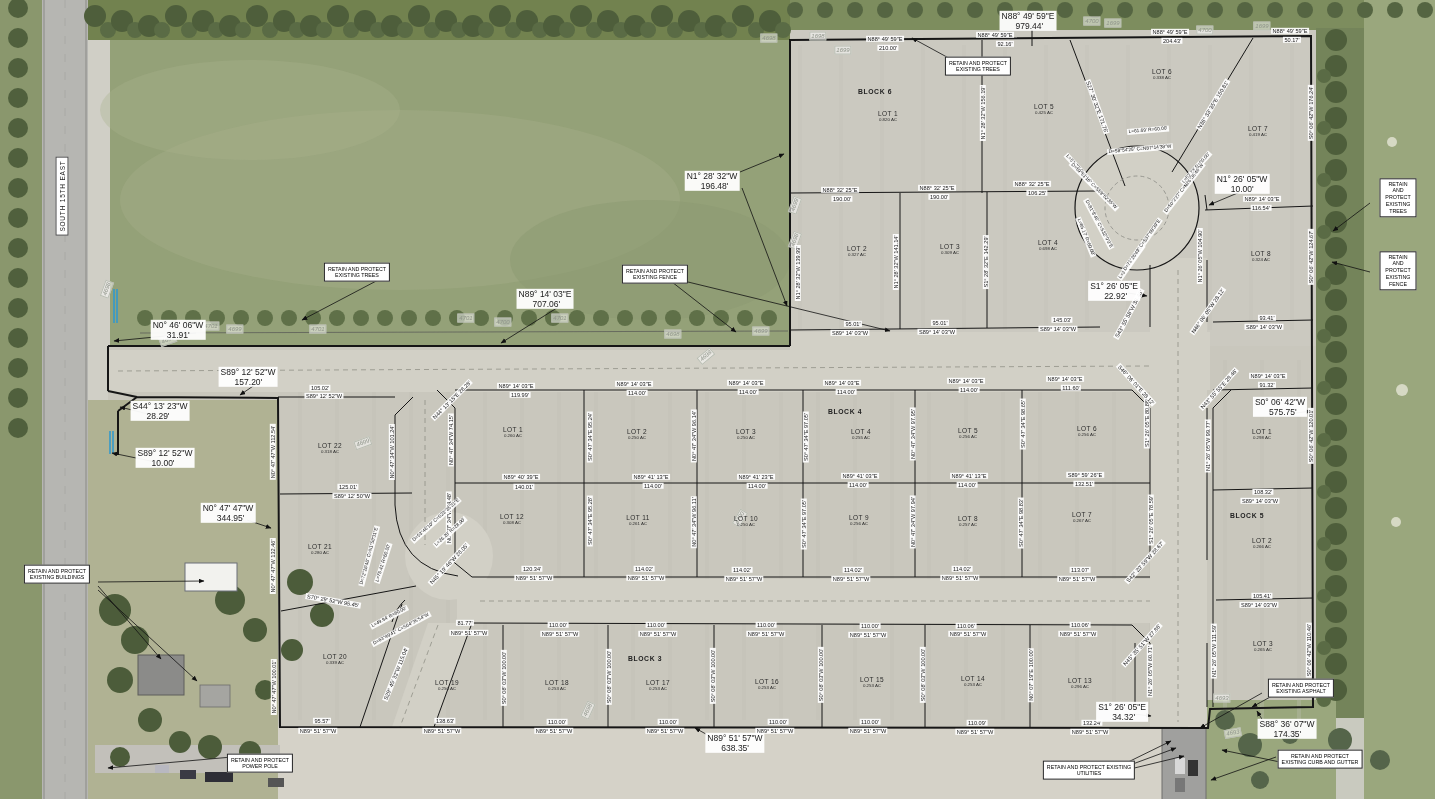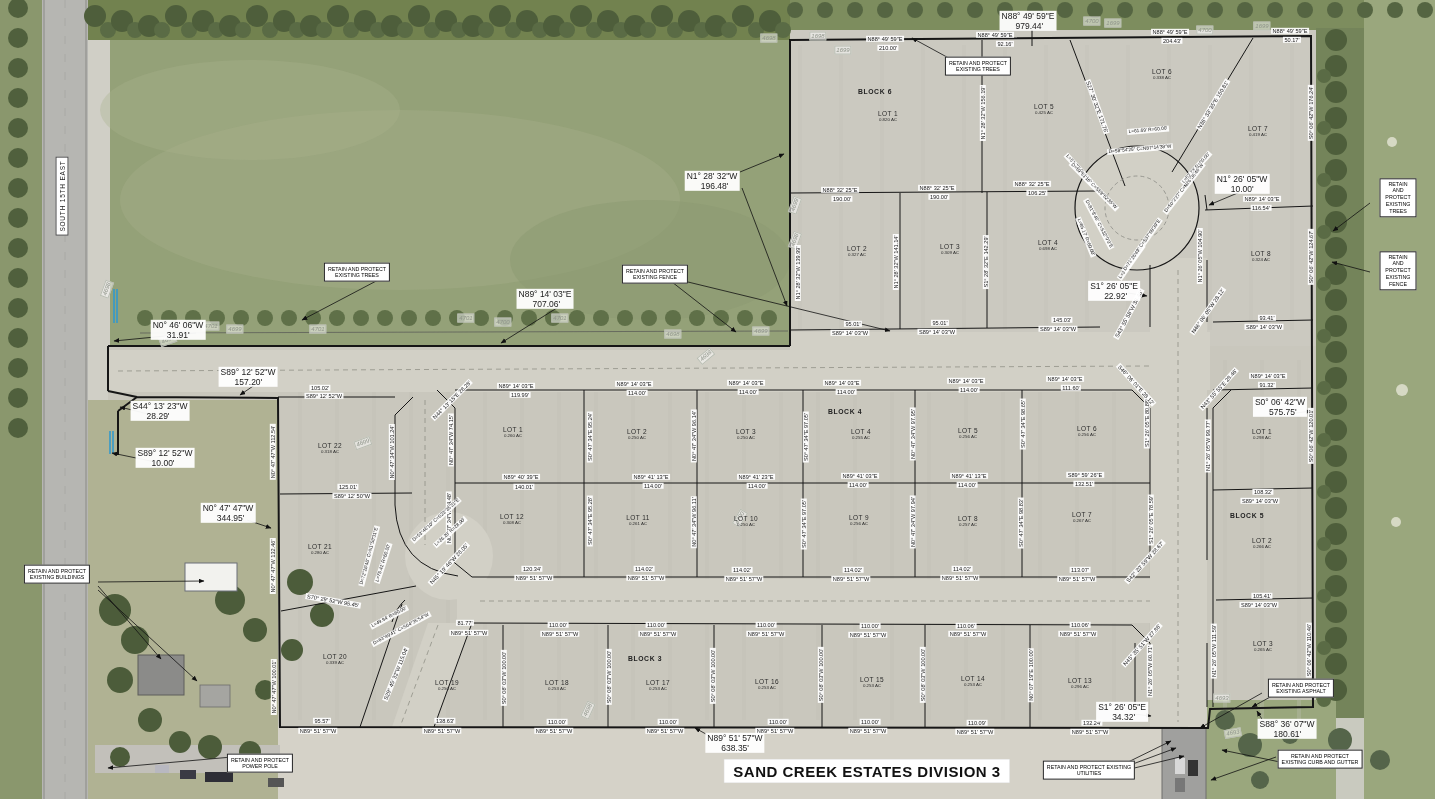--- a/index.html
+++ b/index.html
@@ -734,33 +734,32 @@
       <div class="lbl big" style="left: 1280px; top: 407px; position: absolute; transform: translate(-50%, -50%) rotate(0deg);">
         <div>S0° 06' 42"W</div>
         <div class="l2">575.75'</div>
       </div>
       <div class="lbl big" style="left: 1122px; top: 712px; position: absolute; transform: translate(-50%, -50%) rotate(0deg);">
         <div>S1° 26' 05"E</div>
         <div class="l2">34.32'</div>
       </div>
       <div class="lbl big" style="left: 1287px; top: 729px; position: absolute; transform: translate(-50%, -50%) rotate(0deg);">
         <div>S88° 36' 07"W</div>
-        <div class="l2">180.61'</div>
+        <div class="l2">174.35'</div>
       </div>
       <div class="lbl big" style="left: 735px; top: 743px; position: absolute; transform: translate(-50%, -50%) rotate(0deg);">
         <div>N89° 51' 57"W</div>
         <div class="l2">638.35'</div>
       </div>
       <div class="callout" style="left: 978px; top: 66px; position: absolute; transform: translate(-50%, -50%) rotate(0deg);">RETAIN AND PROTECT<br>EXISTING TREES</div>
       <div class="callout" style="left: 357px; top: 272px; position: absolute; transform: translate(-50%, -50%) rotate(0deg);">RETAIN AND PROTECT<br>EXISTING TREES</div>
       <div class="callout" style="left: 655px; top: 274px; position: absolute; transform: translate(-50%, -50%) rotate(0deg);">RETAIN AND PROTECT<br>EXISTING FENCE</div>
       <div class="callout" style="left: 1398px; top: 198px; position: absolute; transform: translate(-50%, -50%) rotate(0deg);">RETAIN AND PROTECT<br>EXISTING TREES</div>
       <div class="callout" style="left: 1398px; top: 271px; position: absolute; transform: translate(-50%, -50%) rotate(0deg);">RETAIN AND PROTECT<br>EXISTING FENCE</div>
       <div class="callout" style="left: 57px; top: 574px; position: absolute; transform: translate(-50%, -50%) rotate(0deg);">RETAIN AND PROTECT<br>EXISTING BUILDINGS</div>
       <div class="callout" style="left: 260px; top: 763px; position: absolute; transform: translate(-50%, -50%) rotate(0deg);">RETAIN AND PROTECT<br>POWER POLE</div>
       <div class="callout" style="left: 1301px; top: 688px; position: absolute; transform: translate(-50%, -50%) rotate(0deg);">RETAIN AND PROTECT<br>EXISTING ASPHALT</div>
       <div class="callout" style="left: 1320px; top: 759px; position: absolute; transform: translate(-50%, -50%) rotate(0deg);">RETAIN AND PROTECT<br>EXISTING CURB AND GUTTER</div>
       <div class="callout" style="left: 1089px; top: 770px; position: absolute; transform: translate(-50%, -50%) rotate(0deg);">RETAIN AND PROTECT EXISTING<br>UTILITIES</div>
     </div>
 
-  <div class="title" id="title2">SAND CREEK ESTATES DIVISION 3</div>
   <div id="road-label">SOUTH 15TH EAST</div>
 </div>
 
 </body></html>

